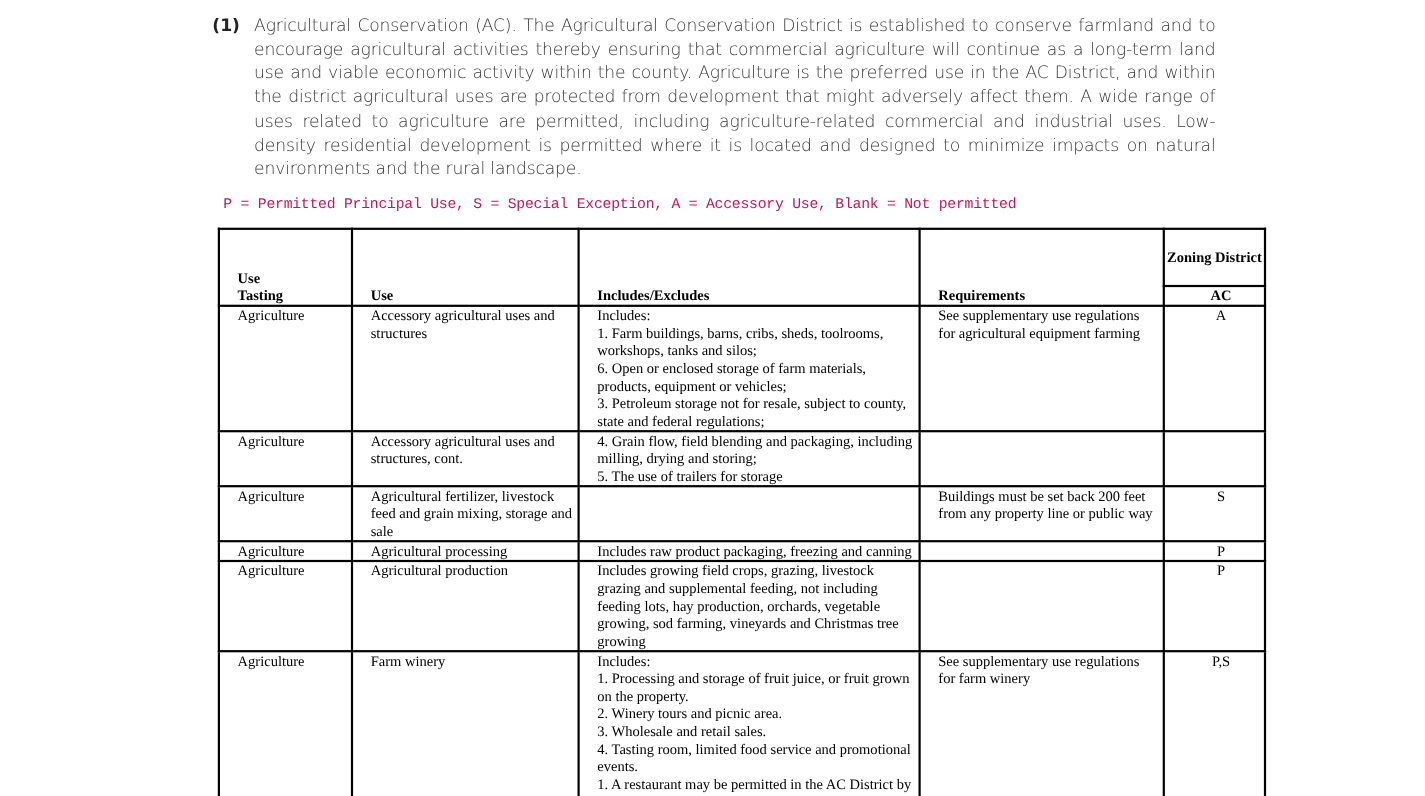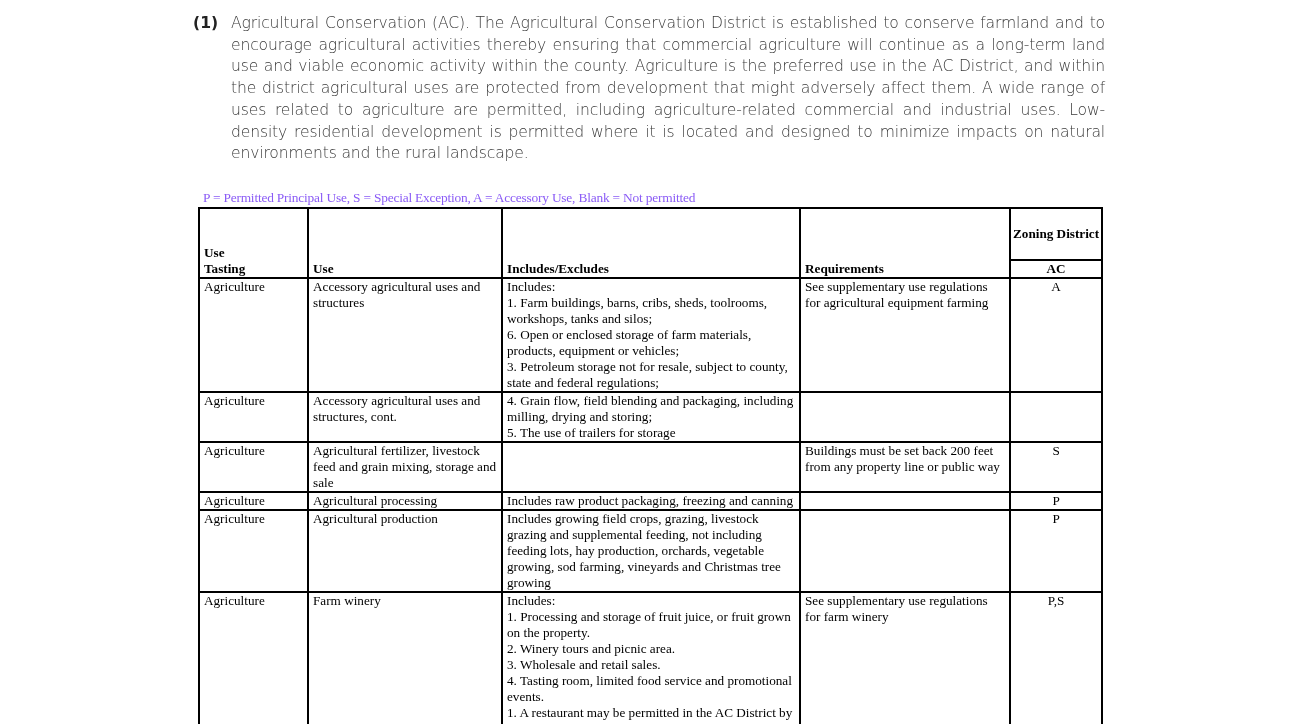--- a/index.html
+++ b/index.html
@@ -6,29 +6,29 @@
   body { width: 1295px; height: 724px; position: relative; overflow: hidden; }
   .para {
     position: absolute; left: 193px; top: 13px; width: 912px;
     font-family: "DejaVu Sans", sans-serif; font-size: 15.6px; line-height: 21.7px;
     color: #3a3a3a; font-weight: 300;
   }
   .para .num { position: absolute; left: 0; top: 0; font-weight: bold; color: #222; }
   .para .body { margin-left: 38px; text-align: justify; text-align-last: left; letter-spacing: -0.15px; }
   .legend {
     position: absolute; left: 203px; top: 179px;
-    font-family: Liberation Serif, serif; font-size: 13.4px; color: #8b5cf6; letter-spacing: -0.2px; margin-top: 11px;
+    font-family: Liberation Mono, monospace; font-size: 13.4px; color: #be185d; letter-spacing: -0.2px;
   }
   table.zt {
     position: absolute; left: 198px; top: 207px;
     border-collapse: collapse;
     font-family: "Liberation Serif", serif; font-size: 13.2px; line-height: 16px; color: #000;
   }
   table.zt td, table.zt th {
-    border: 2px solid #000; vertical-align: top; padding: 0 4px 0 4px; text-align: left;
+    border: 2px solid #000; vertical-align: top; padding: 0 4px 0 16px; text-align: left;
   }
   table.zt th { font-weight: bold; vertical-align: bottom; }
   .c1 { width: 99px; }
   .c2 { width: 184px; }
   .c3 { width: 288px; border-radius: 10px; }
   .c4 { width: 200px; }
   .c5 { width: 24px; text-align: center !important; }
   th.zd { border-bottom: 2px solid #000; white-space: nowrap; padding: 17px 2px !important; }
   .ac-head { text-align: center !important; }
   .line { display: block; }

